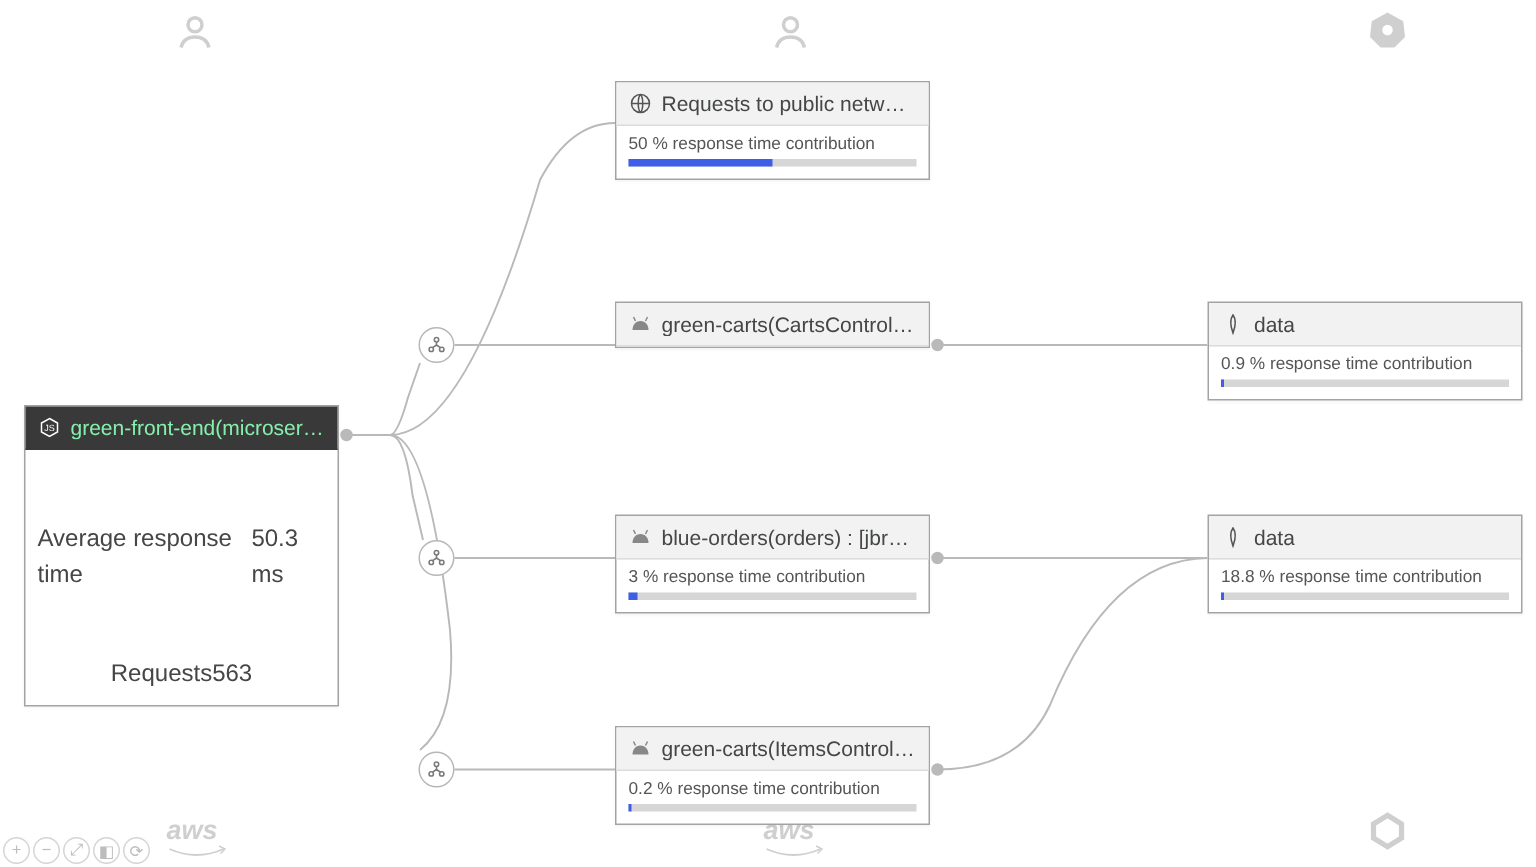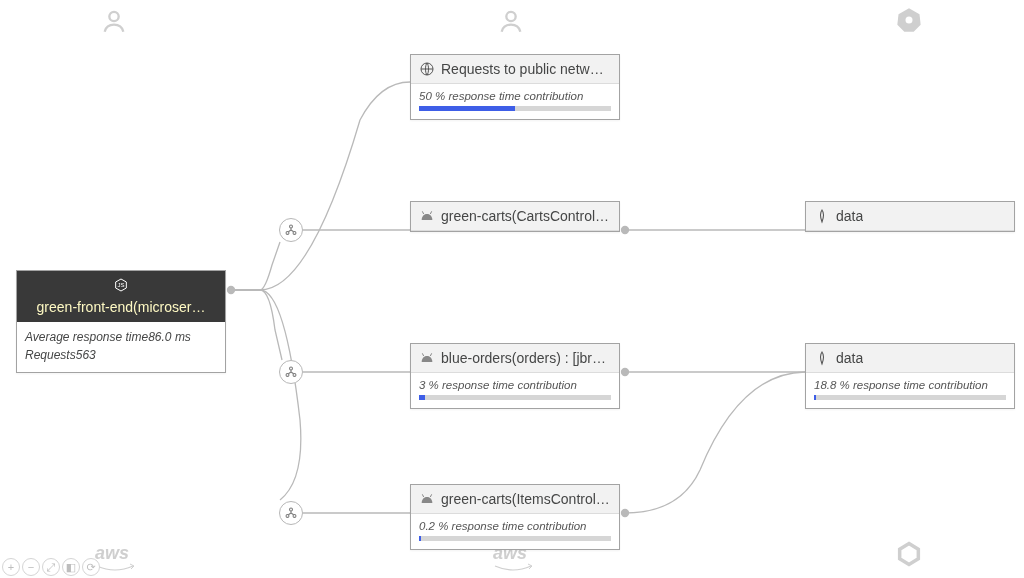--- a/index.html
+++ b/index.html
@@ -32,40 +32,39 @@
   .node-header {
     display: flex;
     align-items: center;
     padding: 6px 8px;
     gap: 6px;
     background: #f2f2f2;
     border-bottom: 1px solid #dcdcdc;
   }
   .node-header.dark {
     background: #393939;
-    color: #fef9c3;
+    color: #86efac;
     border-bottom: 1px solid #393939;
-    flex-direction: column;
   }
   .node-header .title {
     white-space: nowrap;
     overflow: hidden;
     text-overflow: ellipsis;
     font-size: 14px;
   }
   .node-body {
     padding: 6px 8px 8px 8px;
-    font-style: italic;
   }
   .metric-row {
     display: flex;
-    justify-content: flex-start;
-    font-size: 12px;
+    justify-content: center;
+    font-size: 16px;
     color: #454646;
     line-height: 1.5;
+    margin-top: 42px;
   }
   .contrib-text {
     font-size: 11.5px;
     color: #555;
     margin-bottom: 4px;
   }
   .bar {
     width: 100%;
     height: 5px;
     background: #d6d6d6;
@@ -73,20 +72,21 @@
   }
   .bar-fill {
     position: absolute;
     left: 0; top: 0; bottom: 0;
     background: #3e5ee7;
   }
   .bg-icon {
     position: absolute;
     z-index: 0;
     color: #cfcfcf;
+    margin-left: 16px;
   }
   .junction {
     position: absolute;
     width: 24px;
     height: 24px;
     border: 1px solid #b7b7b7;
     border-radius: 50%;
     background: #fff;
     z-index: 2;
     display: flex;
@@ -216,21 +216,21 @@
       <svg viewBox="0 0 24 24" fill="none" stroke="#ffffff" stroke-width="1.5">
           <polygon points="12,3 20,7.5 20,16.5 12,21 4,16.5 4,7.5"></polygon>
           <text x="12" y="15" text-anchor="middle" font-size="9" fill="#fff" font-family="Arial" stroke="none">JS</text>
         </svg>
     </span>
     <span class="title">green-front-end(microser…</span>
   </div>
   <div class="node-body">
     <div class="metric-row">
       <span>Average response time</span>
-      <span>86.0 ms</span>
+      <span>50.3 ms</span>
     </div>
     <div class="metric-row">
       <span>Requests</span>
       <span>563</span>
     </div>
   </div>
 </div>
 
 <div class="node" style="left:410px; top:54px;">
   <div class="node-header">
@@ -299,20 +299,26 @@
 </div>
 
 <div class="node" style="left:805px; top:201px;">
   <div class="node-header">
     <span class="ico">
       <svg viewBox="0 0 24 24" fill="none" stroke="#555" stroke-width="1.6">
           <path d="M12 3c3 4 3 10 0 18c-3-8-3-14 0-18z"></path>
         </svg>
     </span>
     <span class="title">data</span>
+  </div>
+  <div class="node-body">
+    <div class="contrib-text">0.9 % response time contribution</div>
+    <div class="bar">
+        <div class="bar-fill" style="width: 1%;"></div>
+      </div>
   </div>
 </div>
 
 <div class="node" style="left:805px; top:343px;">
   <div class="node-header">
     <span class="ico">
       <svg viewBox="0 0 24 24" fill="none" stroke="#555" stroke-width="1.6">
           <path d="M12 3c3 4 3 10 0 18c-3-8-3-14 0-18z"></path>
         </svg>
     </span>

